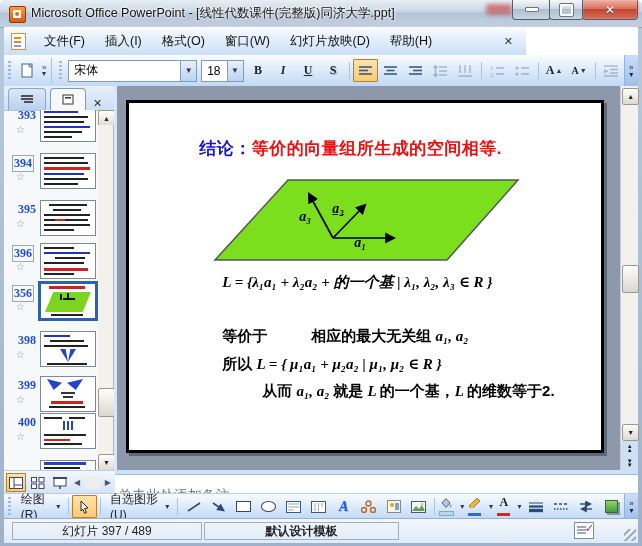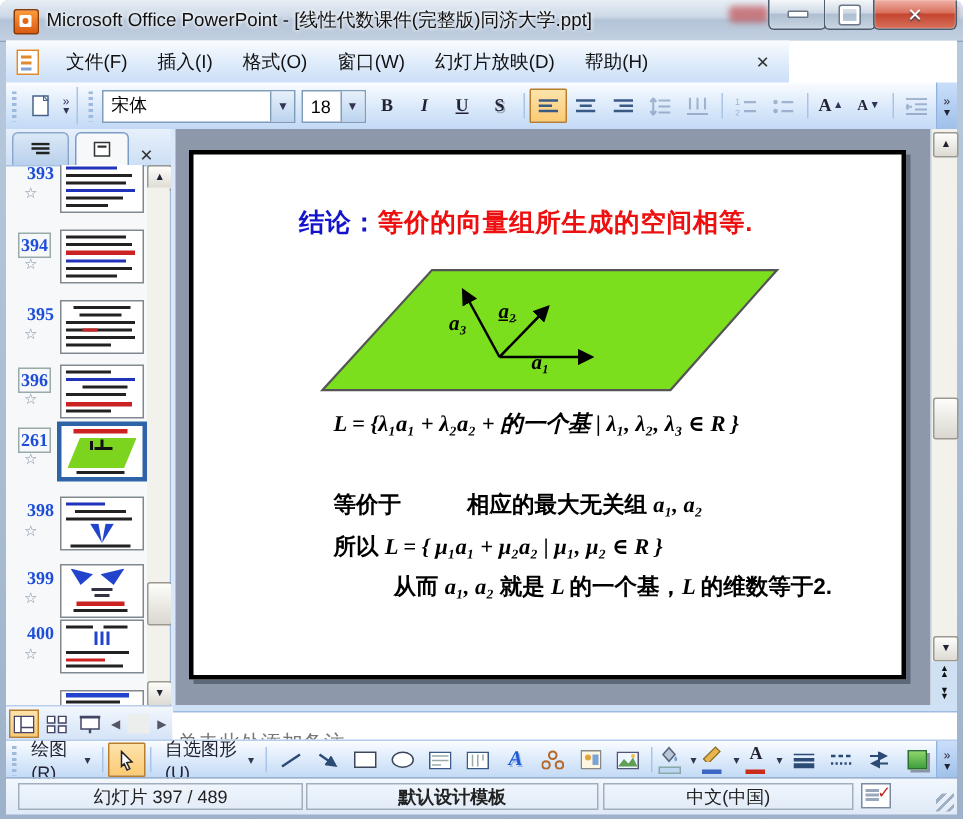--- a/index.html
+++ b/index.html
@@ -381,21 +381,21 @@
               <div class="thumb">
                 <div class="pr" style="left: 3px; top: 3px; width: 30px; height: 2px; background: rgb(34, 34, 34);"></div>
                 <div class="pr" style="left: 3px; top: 8px; width: 46px; height: 2px; background: rgb(34, 51, 187);"></div>
                 <div class="pr" style="left: 14px; top: 13px; width: 30px; height: 2px; background: rgb(34, 34, 34);"></div>
                 <div class="pr" style="left: 3px; top: 18px; width: 40px; height: 2px; background: rgb(34, 34, 34);"></div>
                 <div class="pr" style="left: 3px; top: 24px; width: 44px; height: 3px; background: rgb(204, 34, 34);"></div>
                 <div class="pr" style="left: 3px; top: 29px; width: 30px; height: 2px; background: rgb(34, 34, 34);"></div>
               </div>
             </div>
             <div class="trow" style="top: 173px;">
-              <span class="tnum boxed" style="left: 8px; width: auto;">261</span>
+              <span class="tnum boxed" style="left: 8px; width: auto;">356</span>
               <span class="tstar">☆</span>
               <div class="thumb sel">
                 <div class="pr" style="left: 8px; top: 2px; width: 36px; height: 3px; background: rgb(204, 34, 34);"></div>
                 <div class="pr" style="left: 4px; top: 8px; width: 46px; height: 20px; background: rgb(124, 212, 31); clip-path: polygon(18% 0px, 100% 0px, 82% 100%, 0px 100%);"></div>
                 <div class="pr" style="left: 22px; top: 14px; width: 12px; height: 2px; background: rgb(17, 17, 17);"></div>
                 <div class="pr" style="left: 26px; top: 9px; width: 2px; height: 7px; background: rgb(17, 17, 17);"></div>
                 <div class="pr" style="left: 19px; top: 10px; width: 2px; height: 6px; background: rgb(17, 17, 17);"></div>
                 <div class="pr" style="left: 10px; top: 30px; width: 32px; height: 2px; background: rgb(34, 34, 34);"></div>
               </div>
             </div>
@@ -721,18 +721,17 @@
         </span>
       <span class="ovf">
           <span>»</span>
           <span>▾</span>
         </span>
     </div>
 
     <div id="statusbar">
       <div class="stbox" id="st1">幻灯片 397 / 489</div>
       <div class="stbox" id="st2">默认设计模板</div>
-      <div class="stbox" id="st3">中文(中国)</div>
       <div id="spell"></div>
       <div id="grip-corner"></div>
     </div>
   </div>
 </div>
 
 </body></html>

